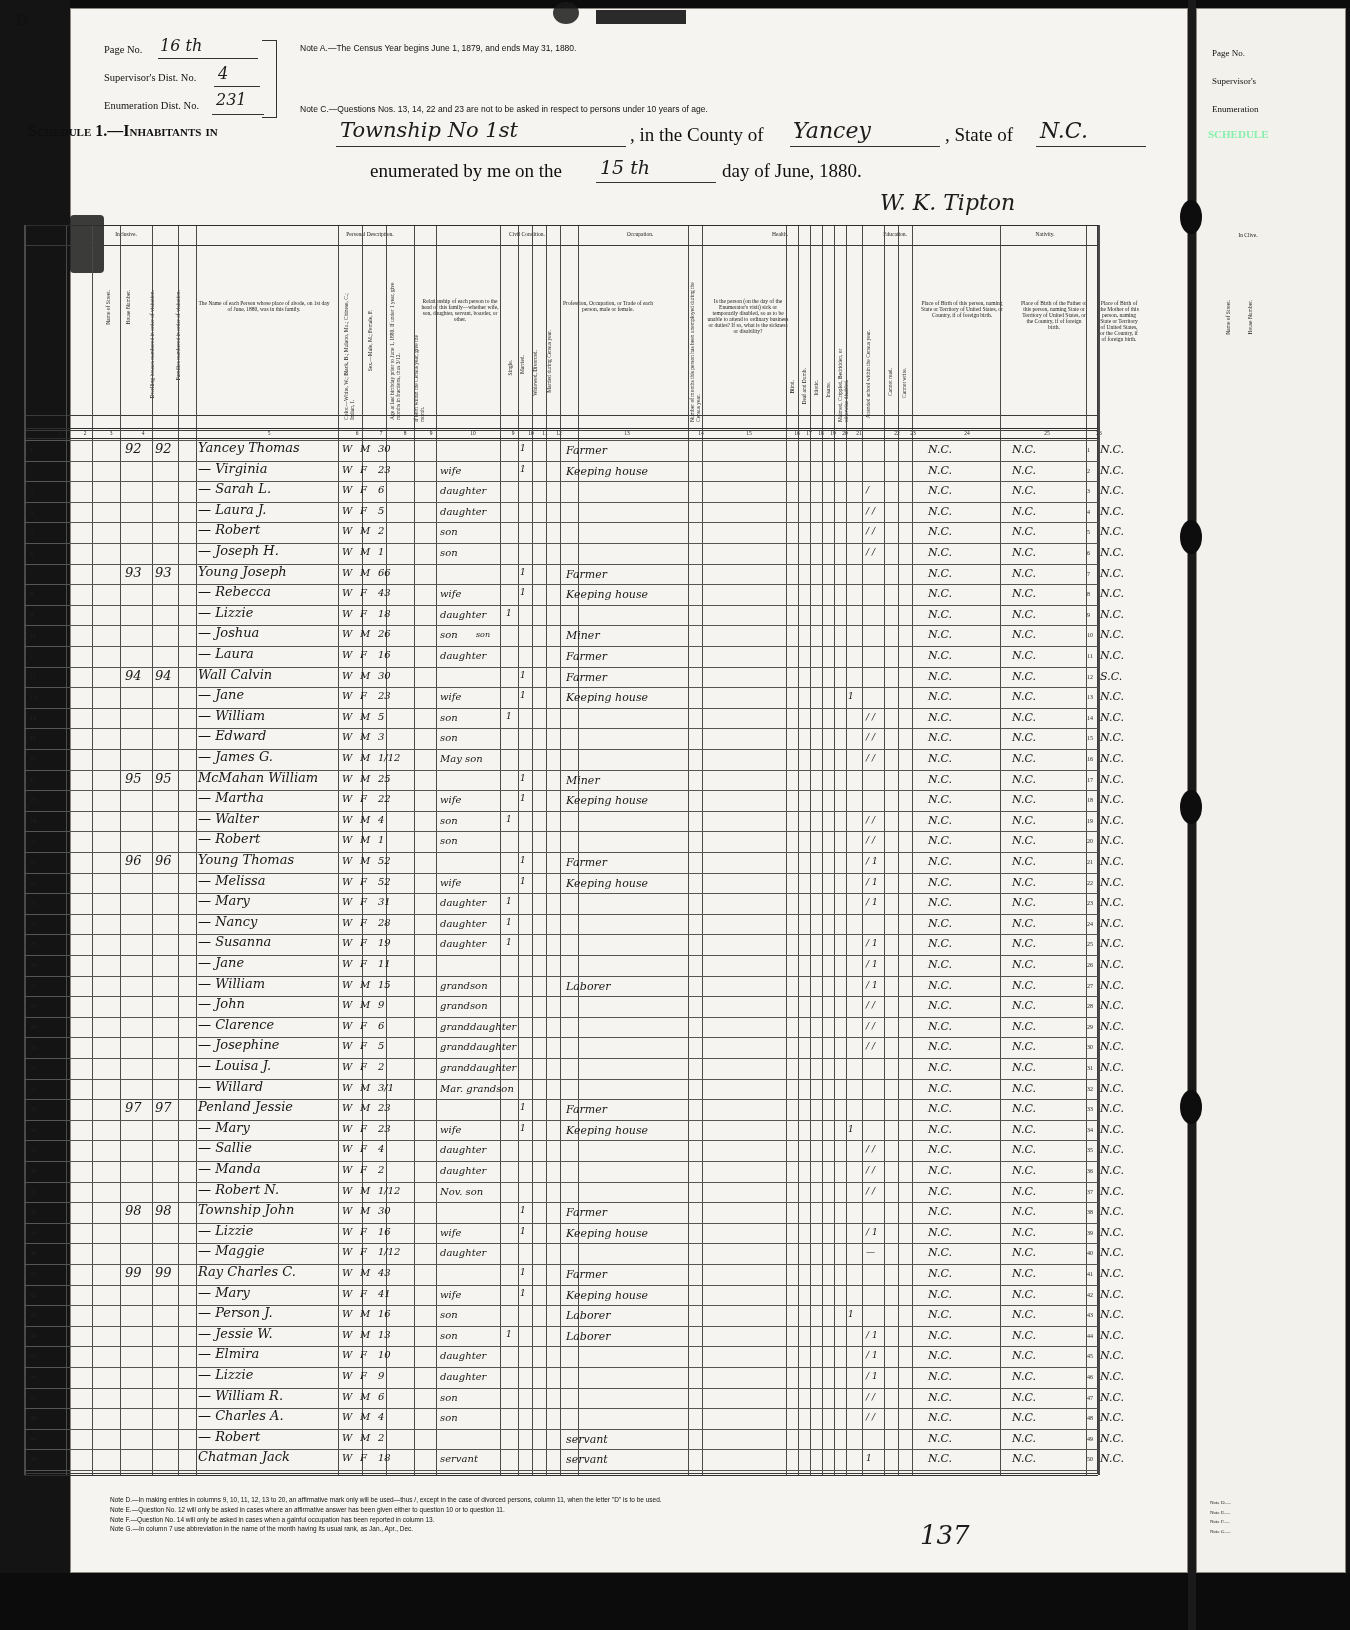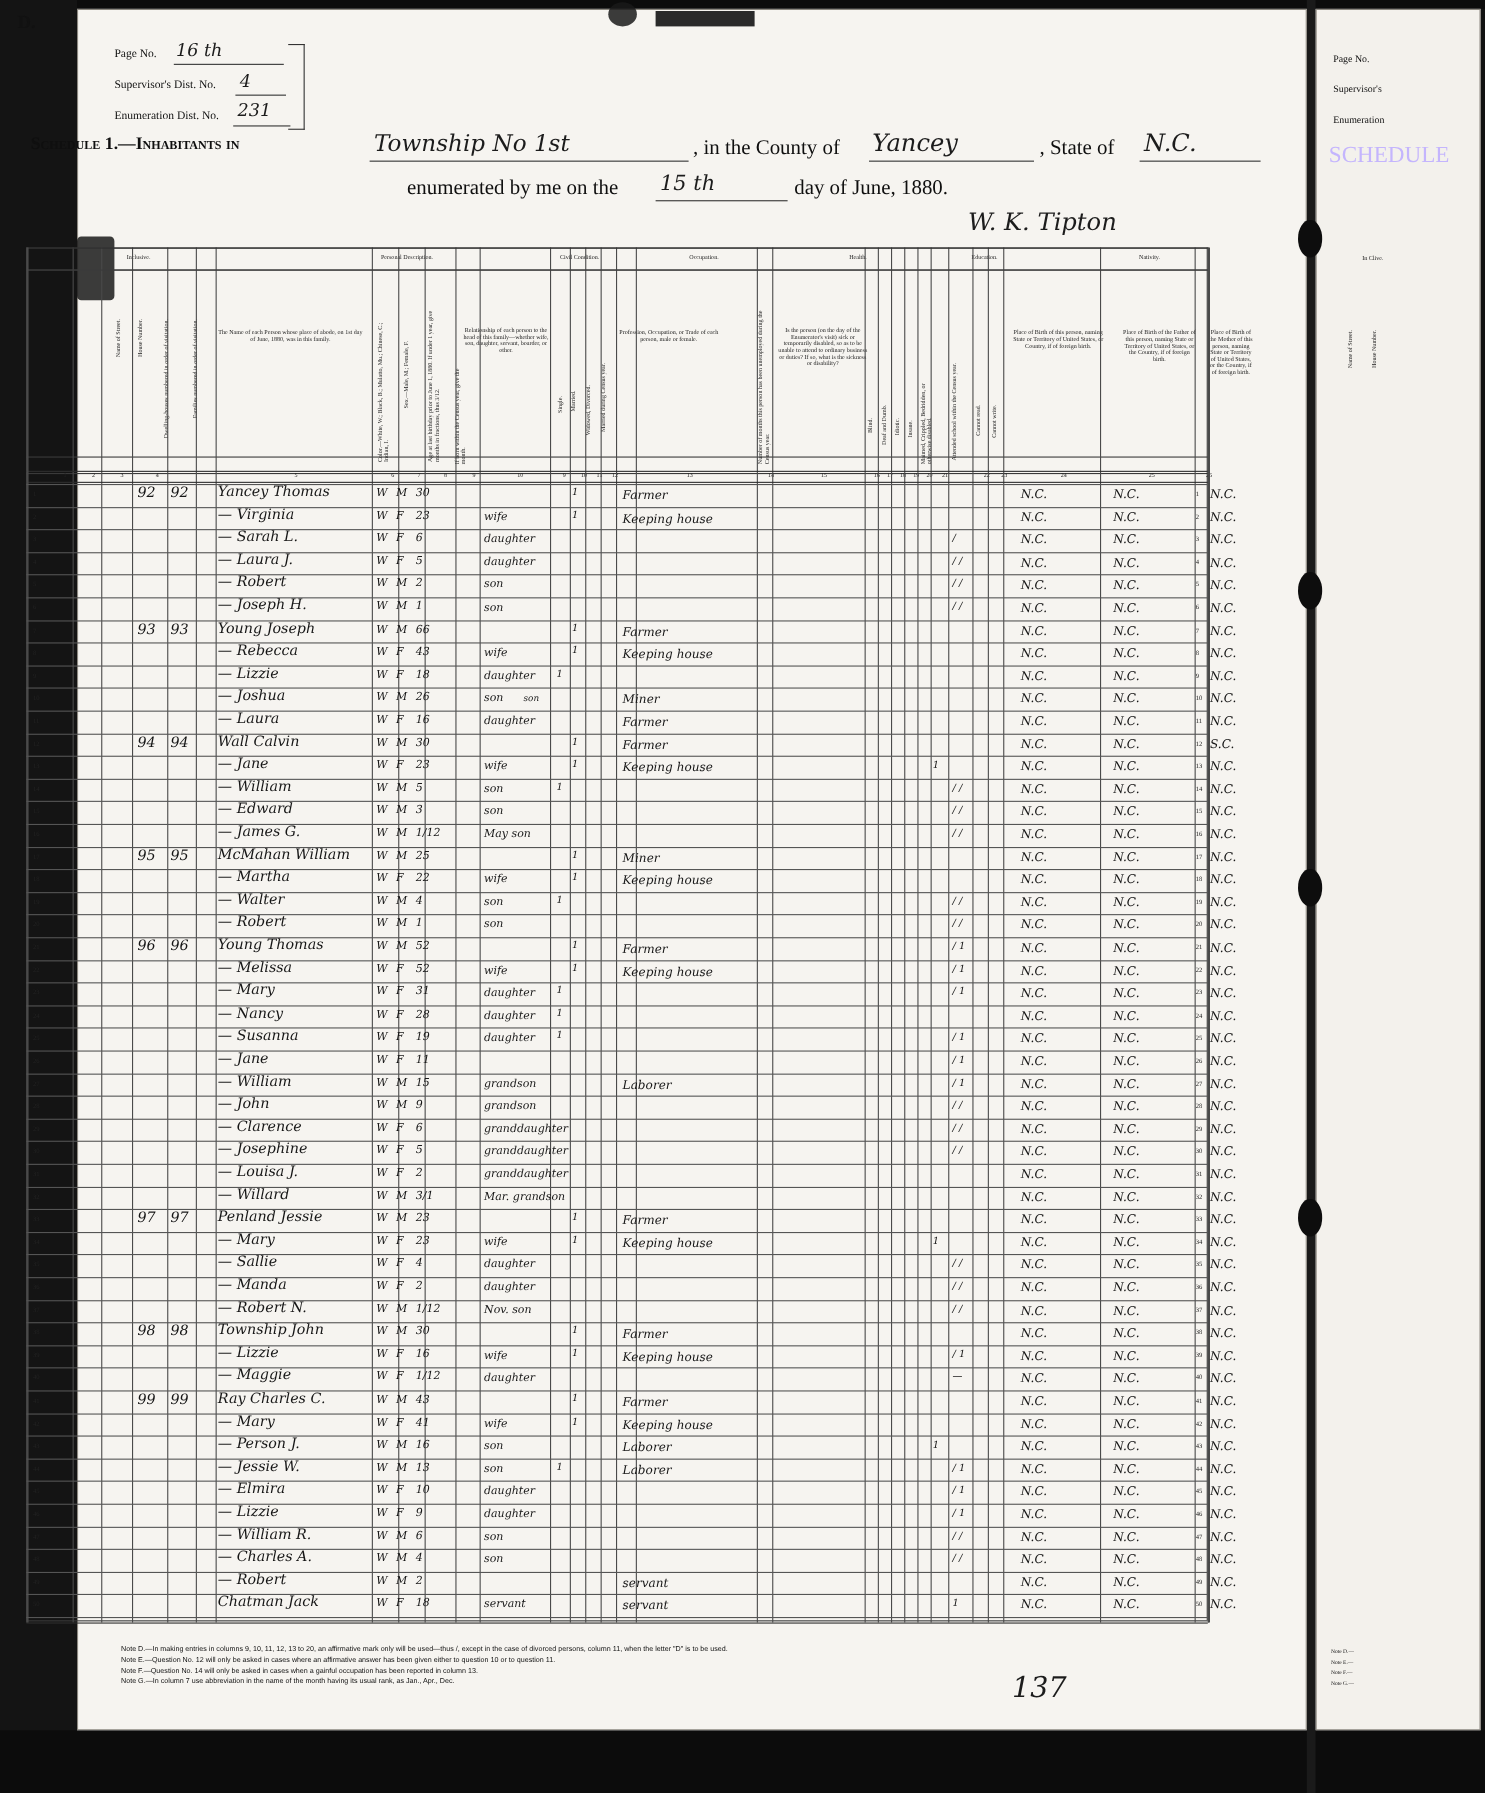--- a/index.html
+++ b/index.html
@@ -75,20 +75,22 @@
 
   <div class="hdr-lbl" style="left:104px;top:72px;">Supervisor's Dist. No.</div>
   <div class="hdr-val hand" style="left:218px;top:64px;">4</div>
   <div class="rule" style="left:214px;top:86px;width:46px;"></div>
 
   <div class="hdr-lbl" style="left:104px;top:100px;">Enumeration Dist. No.</div>
   <div class="hdr-val hand" style="left:216px;top:90px;">231</div>
   <div class="rule" style="left:212px;top:114px;width:52px;"></div>
   <div style="position:absolute;left:262px;top:40px;width:14px;height:76px;border-right:1px solid #333;border-top:1px solid #333;border-bottom:1px solid #333;"></div>
 
+  <div class="notes" style="left:300px;top:42px;width:800px;">Note A.—The Census Year begins June 1, 1879, and ends May 31, 1880.</div>
+  <div class="notes" style="left:300px;top:103px;width:800px;">Note C.—Questions Nos. 13, 14, 22 and 23 are not to be asked in respect to persons under 10 years of age.</div>
 
   <div id="sched">
     <span class="sc">Schedule 1.—Inhabitants in</span>
   </div>
   <div class="hand" style="position:absolute;left:340px;top:118px;font-size:21px;">Township No 1st</div>
   <div class="rule" style="left:336px;top:146px;width:290px;"></div>
   <div style="position:absolute;left:630px;top:124px;font-size:19px;color:#0f0f0f;">, in the County of</div>
   <div class="hand" style="position:absolute;left:793px;top:118px;font-size:22px;">Yancey</div>
   <div class="rule" style="left:790px;top:146px;width:150px;"></div>
   <div style="position:absolute;left:945px;top:124px;font-size:19px;color:#0f0f0f;">, State of</div>
@@ -154,21 +156,21 @@
     <div>Note D.—In making entries in columns 9, 10, 11, 12, 13 to 20, an affirmative mark only will be used—thus /, except in the case of divorced persons, column 11, when the letter "D" is to be used.</div>
     <div>Note E.—Question No. 12 will only be asked in cases where an affirmative answer has been given either to question 10 or to question 11.</div>
     <div>Note F.—Question No. 14 will only be asked in cases when a gainful occupation has been reported in column 13.</div>
     <div>Note G.—In column 7 use abbreviation in the name of the month having its usual rank, as Jan., Apr., Dec.</div>
   </div>
   <div class="hand" style="position:absolute;left:920px;top:1520px;font-size:26px;">137</div>
 
   <div class="rt-lbl" style="left:1212px;top:48px;">Page No.</div>
   <div class="rt-lbl" style="left:1212px;top:76px;">Supervisor's</div>
   <div class="rt-lbl" style="left:1212px;top:104px;">Enumeration</div>
-  <div style="position:absolute;left:1208px;top:128px;font-size:21px;font-variant:small-caps;font-weight:normal;color:#c4b5fd;">SCHEDULE</div>
+  <div style="position:absolute;left:1208px;top:128px;font-size:11px;font-variant:small-caps;font-weight:bold;color:#86efac;">SCHEDULE</div>
   <div class="colhdr" style="left:1218px;top:232px;width:60px;">In Clive.</div>
   <div style="position:absolute;left:1226px;top:300px;height:120px;"><span class="rot">Name of Street.</span></div>
   <div style="position:absolute;left:1248px;top:300px;height:120px;"><span class="rot">House Number.</span></div>
   <div class="vtiny" style="position:absolute;left:1210px;top:1498px;color:#111;line-height:1.9;">
     <div>Note D.—</div>
     <div>Note E.—</div>
     <div>Note F.—</div>
     <div>Note G.—</div>
   </div>
 

